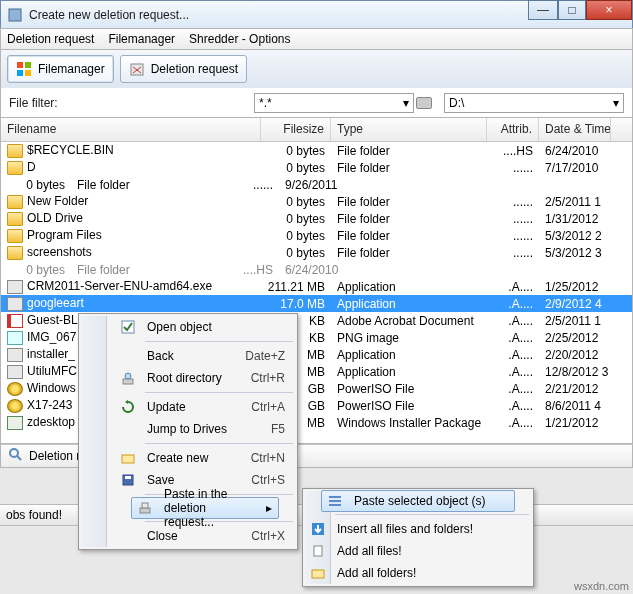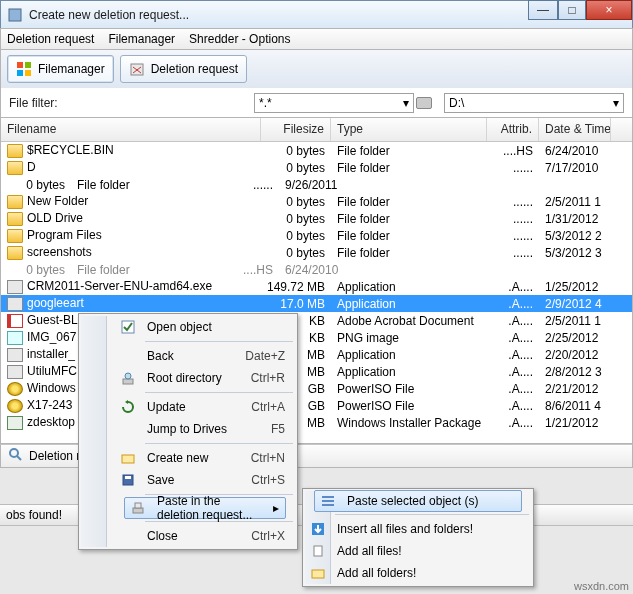--- a/index.html
+++ b/index.html
@@ -60,21 +60,21 @@
 .jobbar { margin-top: 36px; height: 22px; background: linear-gradient(to bottom, #fdfdfd, #e5e5e5); border-top: 1px solid #bbb; border-bottom: 1px solid #bbb; padding: 3px 6px; }
 
 
 .ctx { position: absolute; background: #f4f4f4; border: 1px solid #979797; box-shadow: 2px 2px 4px rgba(0,0,0,0.3); padding: 2px; }
 .ctx .gutter { position: absolute; left: 2px; top: 2px; bottom: 2px; width: 26px; background: linear-gradient(to right, #eef2f6, #e4e9ef); border-right: 1px solid #c5ced8; }
 .ctx-item { position: relative; display: flex; align-items: center; height: 22px; padding-left: 32px; padding-right: 28px; }
 .ctx-item.wide { padding-right: 52px; }
 .ctx-item .micon { position: absolute; left: 5px; width: 16px; height: 16px; display: flex; align-items: center; justify-content: center; }
 .ctx-item .sc { position: absolute; right: 10px; color: #444; }
 .ctx-item .sub { position: absolute; right: 6px; }
-.ctx-item.hl { background: linear-gradient(to bottom, #eaf3fd, #cfe5fb); border: 1px solid #7da2ce; border-radius: 2px; margin: -1px 9px; }
+.ctx-item.hl { background: linear-gradient(to bottom, #eaf3fd, #cfe5fb); border: 1px solid #7da2ce; border-radius: 2px; margin: -1px 16px; }
 .ctx-sep { height: 1px; margin: 3px 2px 3px 30px; background: #c5ced8; }
 
 .watermark { position: absolute; right: 4px; bottom: 2px; color: #777; font-size: 11px; }
 </style>
 </head>
 <body>
 
 <div class="titlebar">
   <span class="icon">
     <svg width="16" height="16">
@@ -190,21 +190,21 @@
         <div class="col-date">5/3/2012 3</div>
       </div>
       <div class="row dim">
         <div class="col-size" style="text-align:right">0 bytes</div>
         <div class="col-type">File folder</div>
         <div class="col-attr" style="text-align:right">....HS</div>
         <div class="col-date">6/24/2010</div>
       </div>
       <div class="row">
         <div class="col-name"><span class="ficon app-icon"></span>CRM2011-Server-ENU-amd64.exe</div>
-        <div class="col-size" style="text-align:right">149.72 MB</div>
+        <div class="col-size" style="text-align:right">211.21 MB</div>
         <div class="col-type">Application</div>
         <div class="col-attr" style="text-align:right">.A....</div>
         <div class="col-date">1/25/2012</div>
       </div>
       <div class="row sel">
         <div class="col-name"><span class="ficon app-icon"></span>googleeart</div>
         <div class="col-size" style="text-align:right">17.0 MB</div>
         <div class="col-type">Application</div>
         <div class="col-attr" style="text-align:right">.A....</div>
         <div class="col-date">2/9/2012 4</div>
@@ -228,21 +228,21 @@
         <div class="col-size" style="text-align:right"> MB</div>
         <div class="col-type">Application</div>
         <div class="col-attr" style="text-align:right">.A....</div>
         <div class="col-date">2/20/2012</div>
       </div>
       <div class="row">
         <div class="col-name"><span class="ficon app-icon"></span>UtiluMFC</div>
         <div class="col-size" style="text-align:right"> MB</div>
         <div class="col-type">Application</div>
         <div class="col-attr" style="text-align:right">.A....</div>
-        <div class="col-date">2/8/2012 3</div>
+        <div class="col-date">12/8/2012 3</div>
       </div>
       <div class="row">
         <div class="col-name"><span class="ficon iso-icon"></span>Windows</div>
         <div class="col-size" style="text-align:right"> GB</div>
         <div class="col-type">PowerISO File</div>
         <div class="col-attr" style="text-align:right">.A....</div>
         <div class="col-date">2/21/2012</div>
       </div>
       <div class="row">
         <div class="col-name"><span class="ficon iso-icon"></span>X17-243</div>

